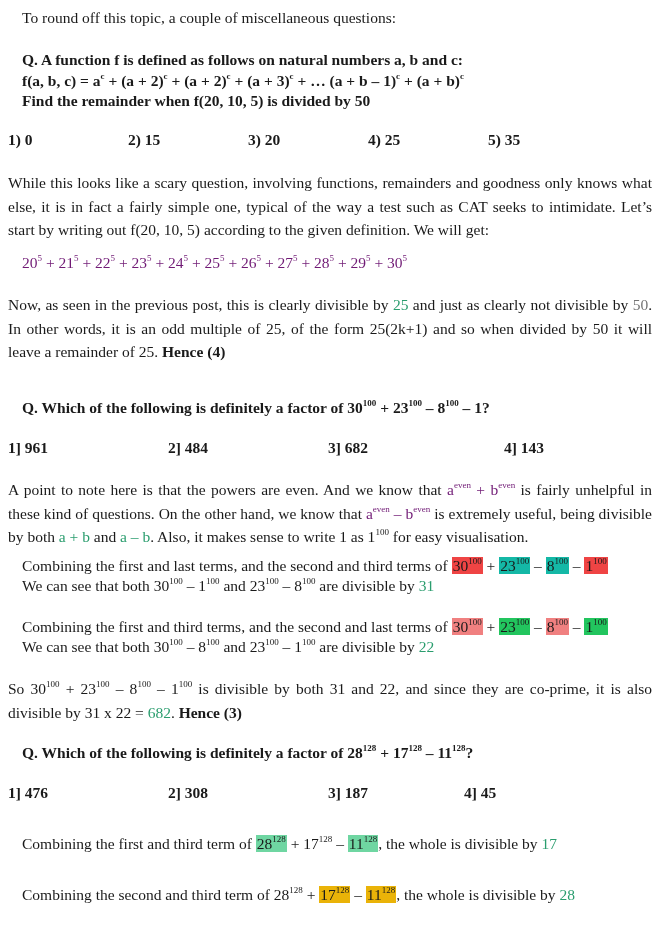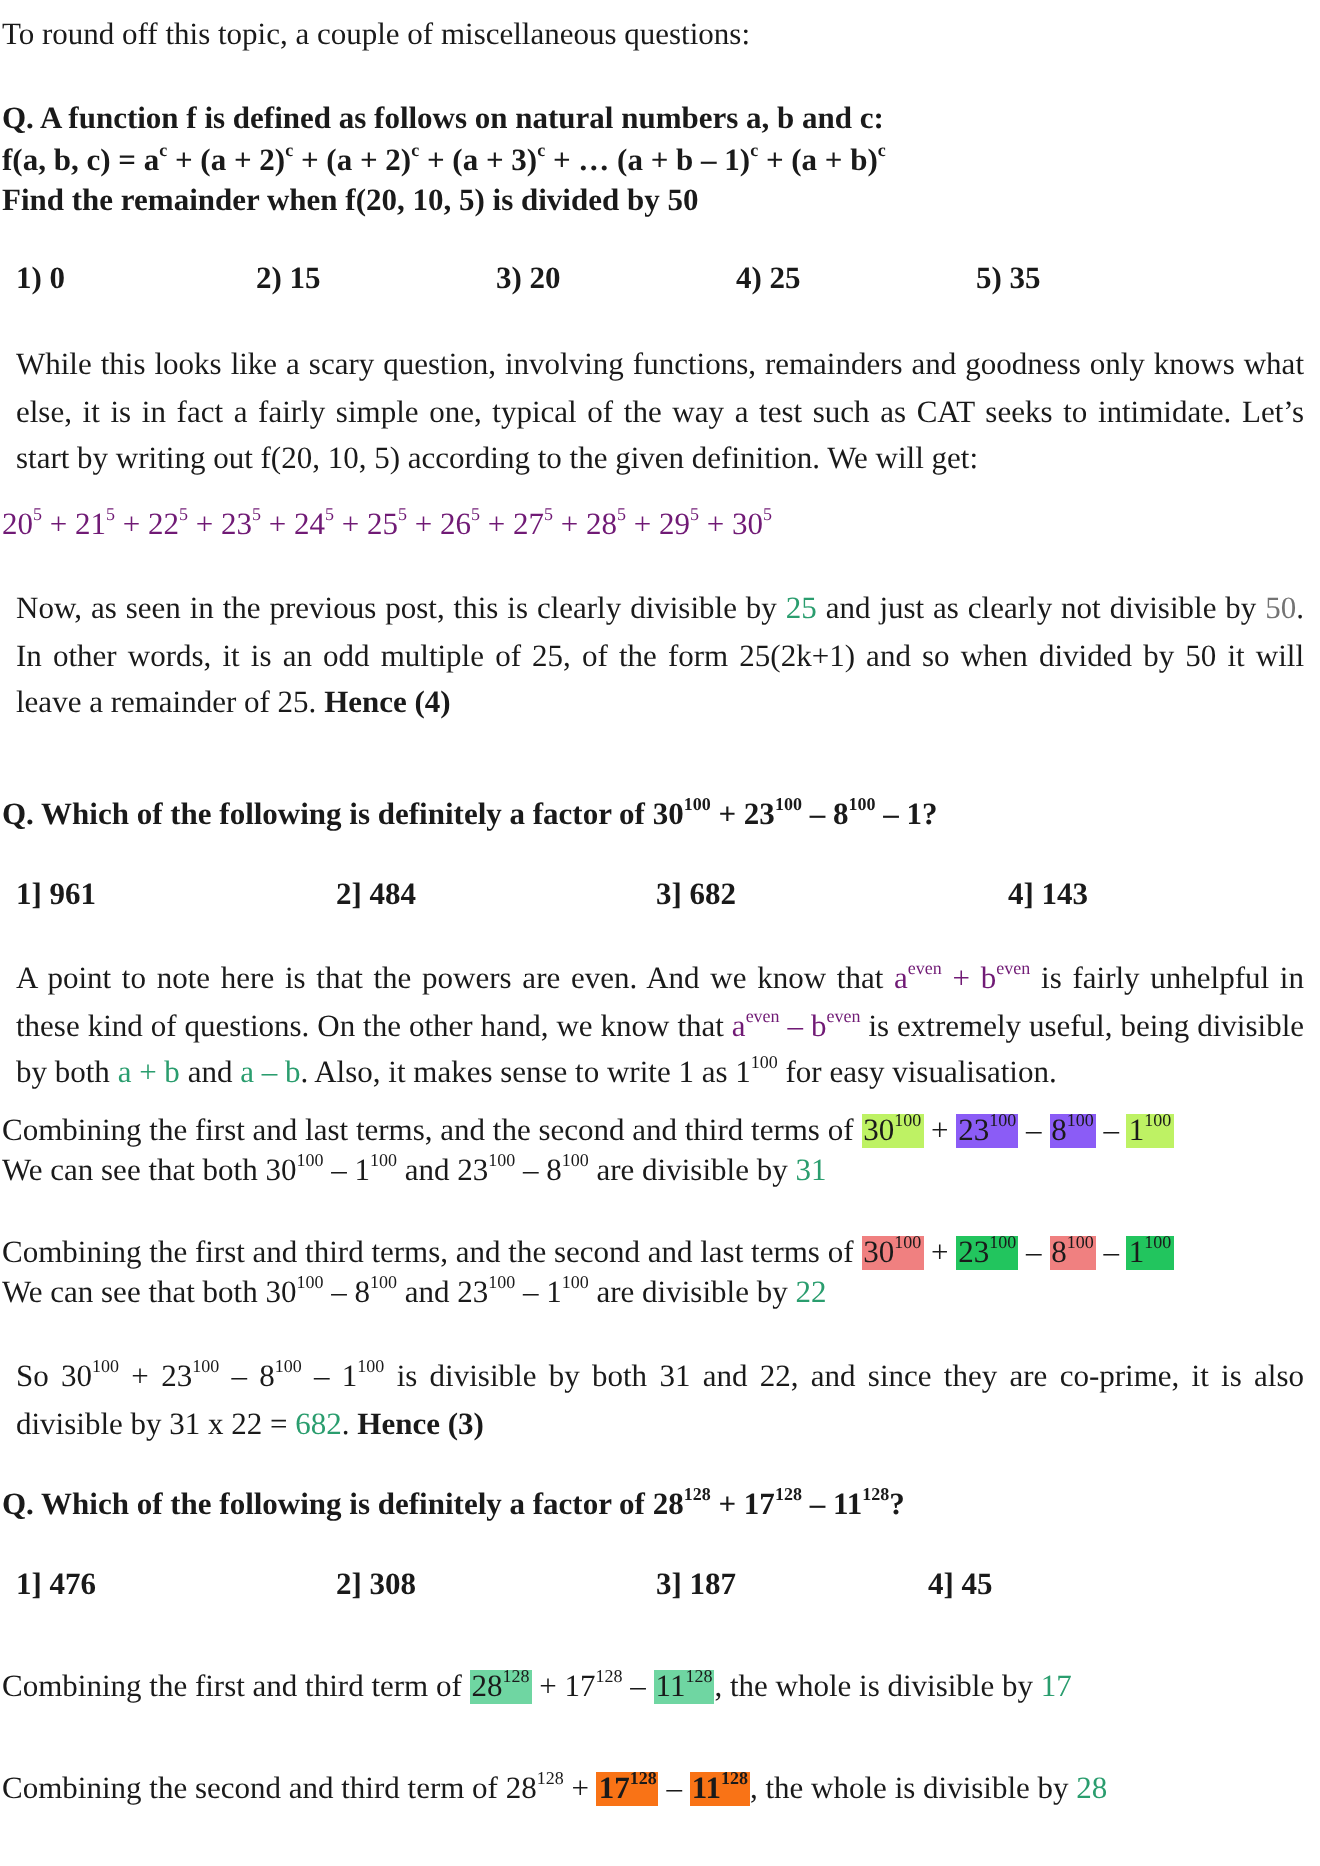--- a/index.html
+++ b/index.html
@@ -1,34 +1,34 @@
 <!DOCTYPE html>
 <html><head>
 <meta charset="utf-8">
 <style>
   html, body { margin:0; padding:0; background:#ffffff; }
   body {
     width:660px; height:933px; overflow:hidden; position:relative;
     font-family:"Liberation Serif", "DejaVu Serif", serif;
     font-size:15.5px; color:#1a1a1a;
   }
-  .line { position:absolute; left:1px; right:8px; white-space:nowrap; line-height:19px; }
+  .line { position:absolute; left:22px; right:8px; white-space:nowrap; line-height:19px; }
   .para { position:absolute; left:8px; right:8px; line-height:23.5px; text-align:justify; }
   .b { font-weight:bold; }
   sup { font-size:9px; vertical-align:7px; line-height:0; }
   .blue { color:#701a75; }
   .green { color:#2a9d6e; }
   .red { color:#737373; }
   .hl { padding:0 1px; }
-  .hl-yellow { background:#bef264;font-family:Liberation Serif, serif; }
-  .hl-lgreen { background:#8b5cf6; }
+  .hl-yellow { background:#ef4444;font-family:Liberation Serif, serif; }
+  .hl-lgreen { background:#14b8a6; }
   .hl-red { background:#f08080; }
   .hl-cyan { background:#22c55e; }
   .hl-mint { background:#6fd6a2; }
-  .hl-purple { background:#f97316;font-weight:bold; }
+  .hl-purple { background:#eab308; }
   .opts { position:absolute; left:8px; width:640px; font-weight:bold; line-height:19px; }
   .opts span { position:absolute; top:0; white-space:nowrap; }
 </style>
 </head>
 <body>
 
 <div class="line" style="top:8px;">To round off this topic, a couple of miscellaneous questions:</div>
 
 <div class="line b" style="top:50px;">Q. A function f is defined as follows on natural numbers a, b and c:</div>
 <div class="line b" style="top:71px;"><span>f(a, b, c) = a</span><sup>c</sup><span> + (a + 2)</span><sup>c</sup><span> + (a + 2)</span><sup>c</sup><span> + (a + 3)</span><sup>c</sup><span> + … (a + b – 1)</span><sup>c</sup><span> + (a + b)</span><sup>c</sup></div>

